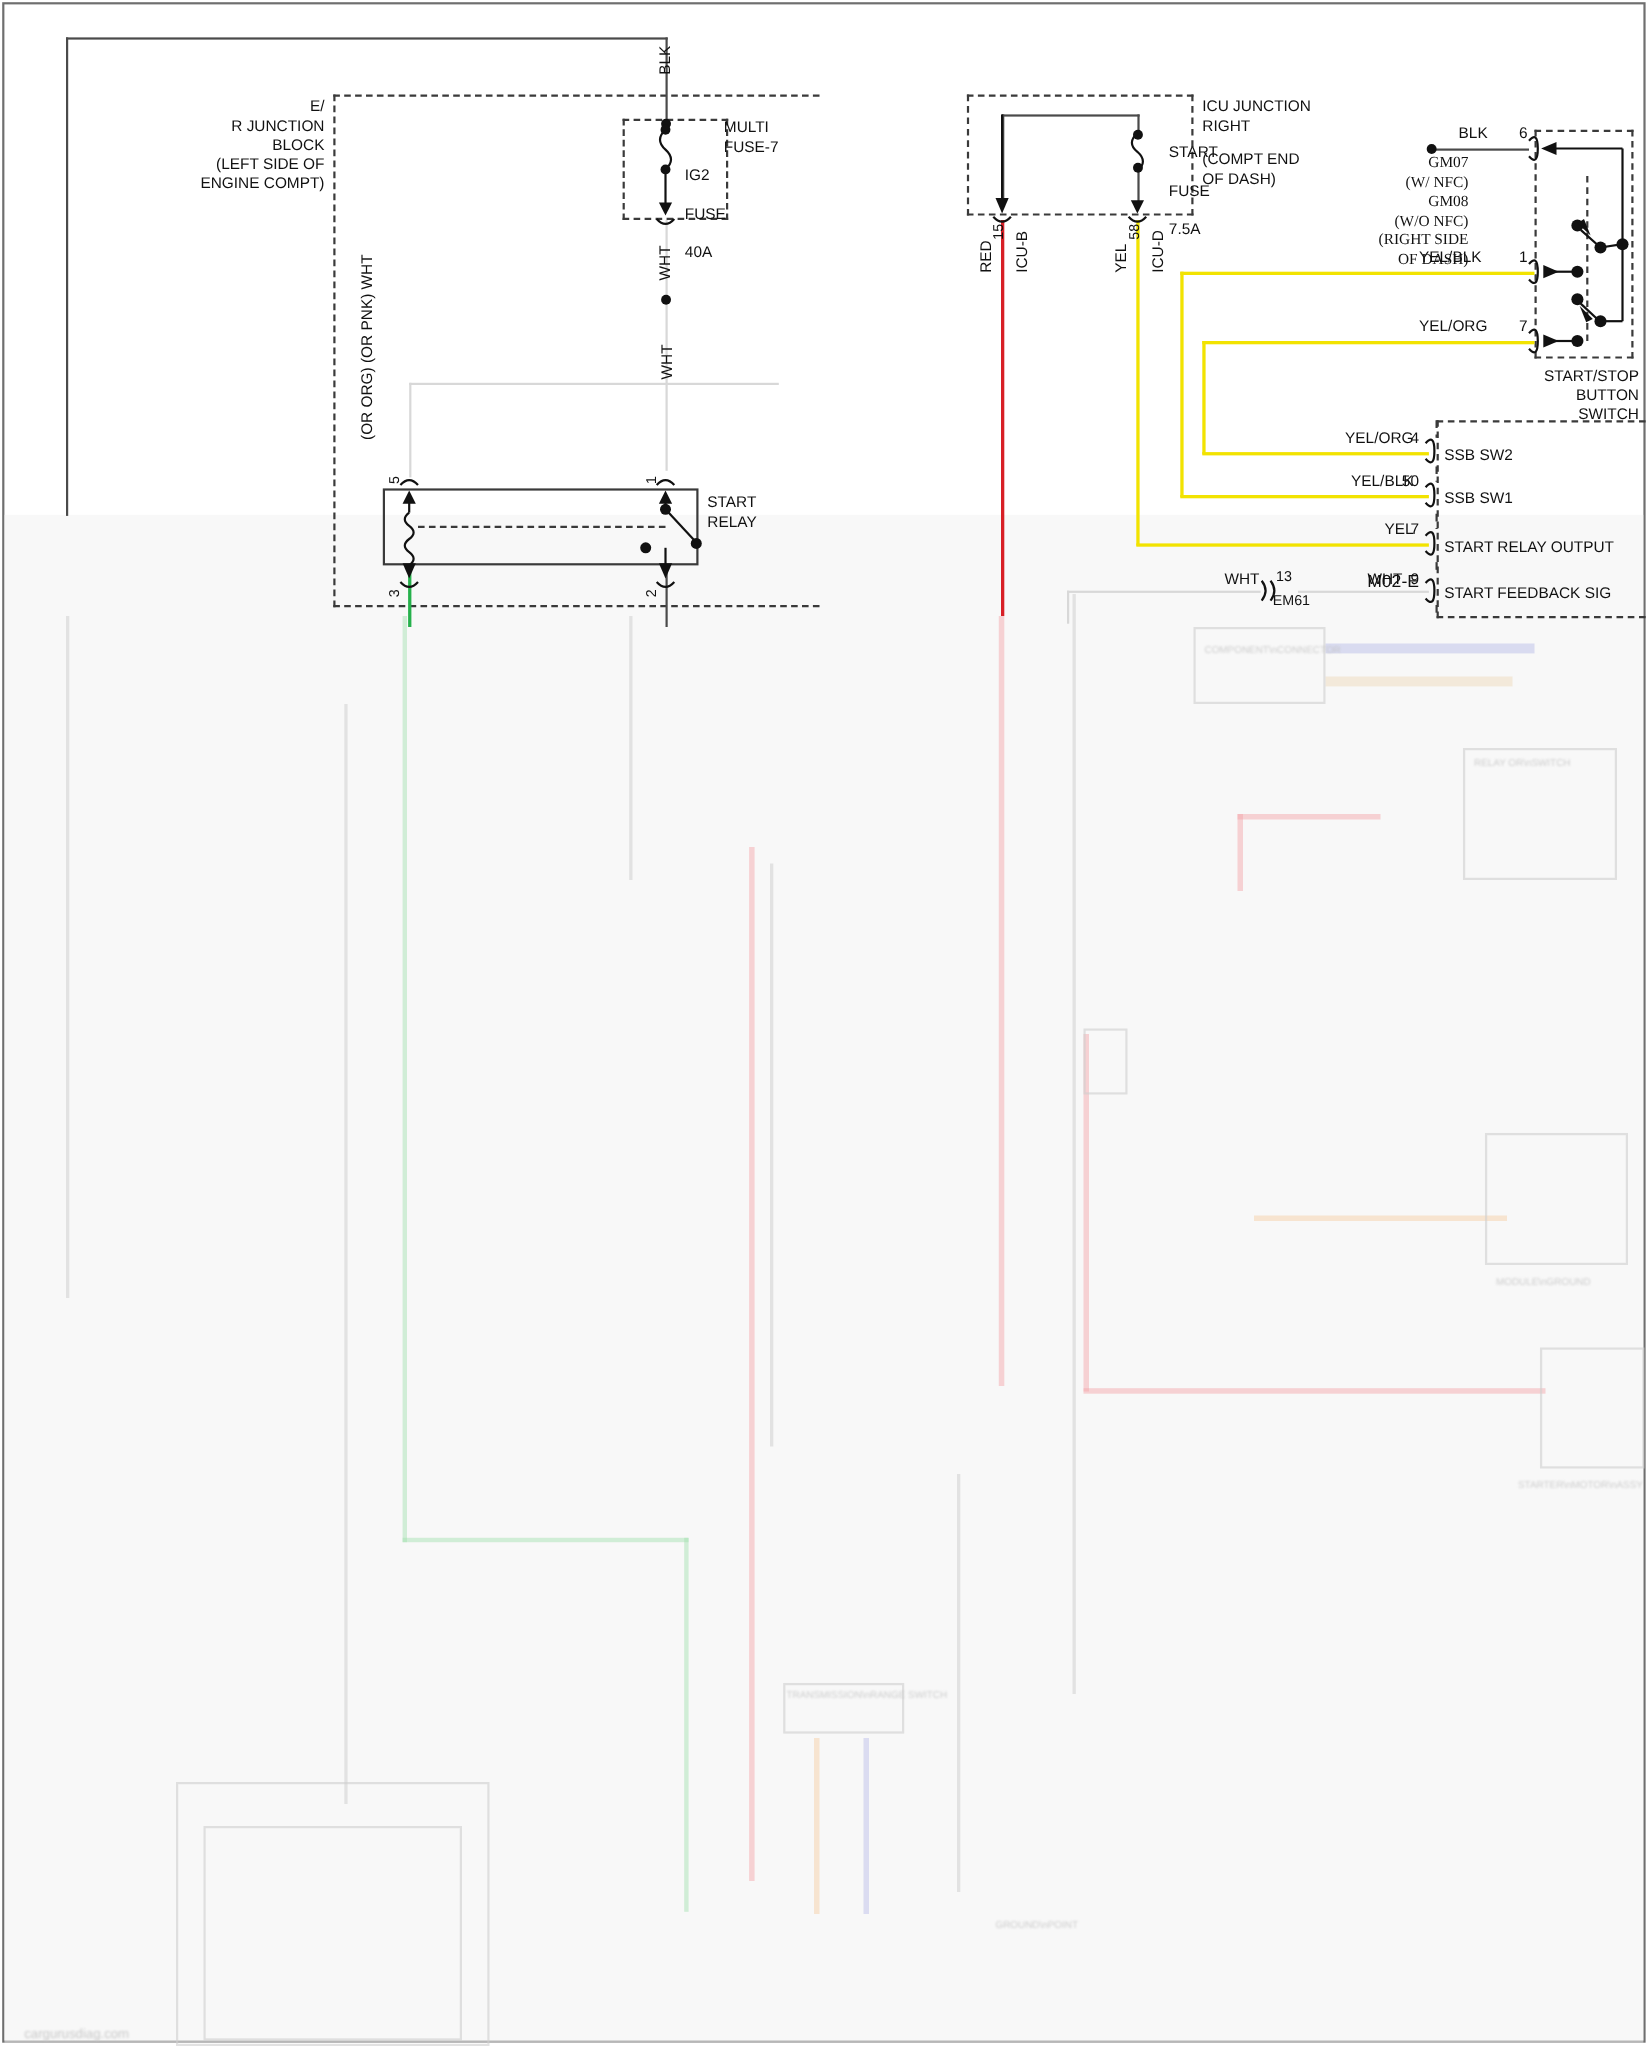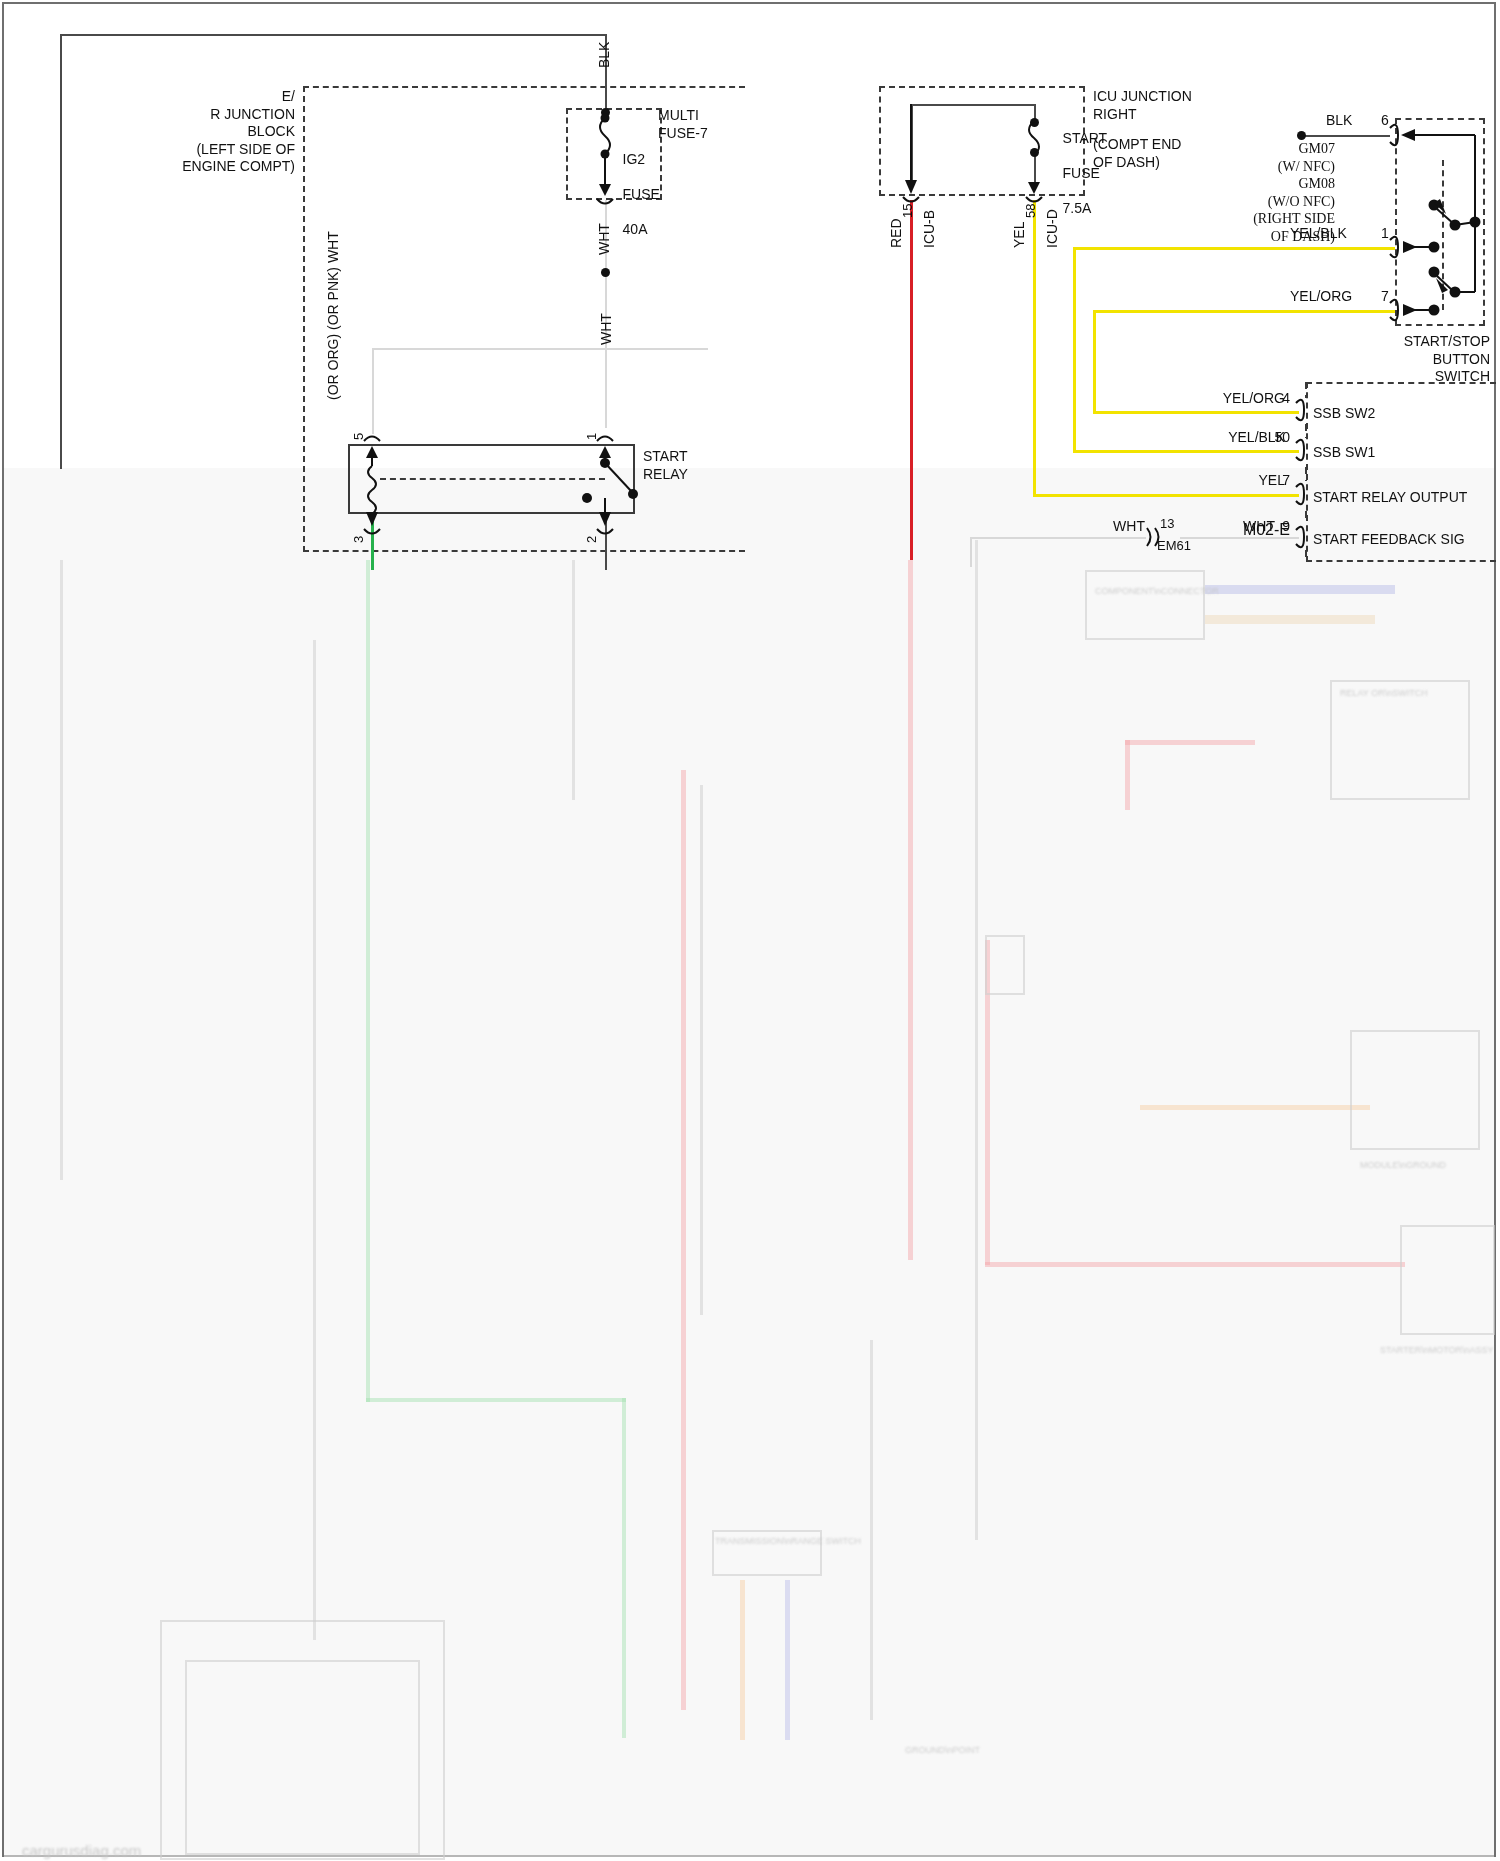--- a/index.html
+++ b/index.html
@@ -38,21 +38,21 @@
   
   svg.ovl{position:absolute;left:0;top:0;width:1500px;height:1861px;pointer-events:none;}
 
   
   #fade{position:absolute;left:4px;top:468px;width:1490px;height:1389px;
         background:#f2f2f2;opacity:.55;}
   .ghost{position:absolute;background:#cfcfcf;opacity:.55;}
   .ghostbox{position:absolute;border:2px solid #cfcfcf;opacity:.6;box-sizing:border-box;}
   .ghosttxt{position:absolute;color:#c2c2c2;font-size:9px;opacity:.8;line-height:1.3;white-space:pre;filter:blur(1px);}
   .gw{position:absolute;opacity:.45;}
-  .watermark{position:absolute;left:22px;top:1842px;font-size:15px;color:#c8c8c8;filter:blur(.8px);}
+  .watermark{position:absolute;left:22px;top:1842px;font-size:12px;color:#c8c8c8;filter:blur(.8px);}
 </style>
 </head>
 <body>
 
 <div id="page">
 
   <div id="frame"></div>
 
   <div id="fade"></div>
 

